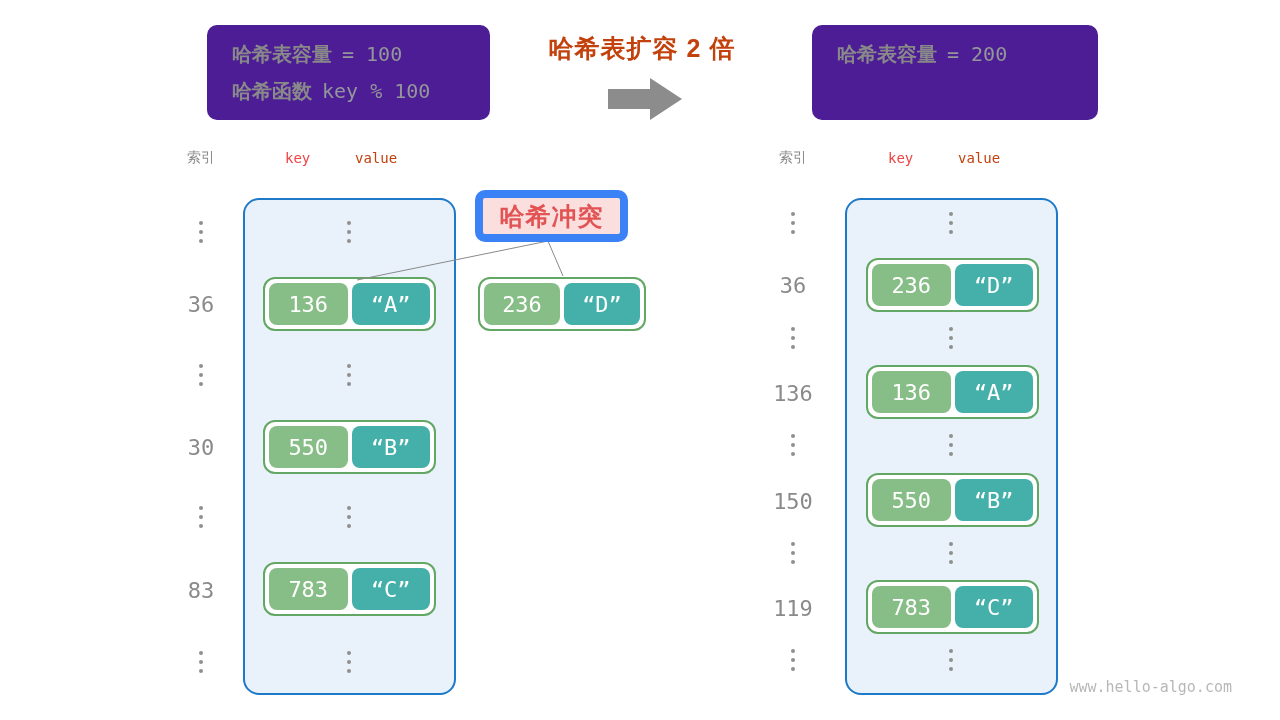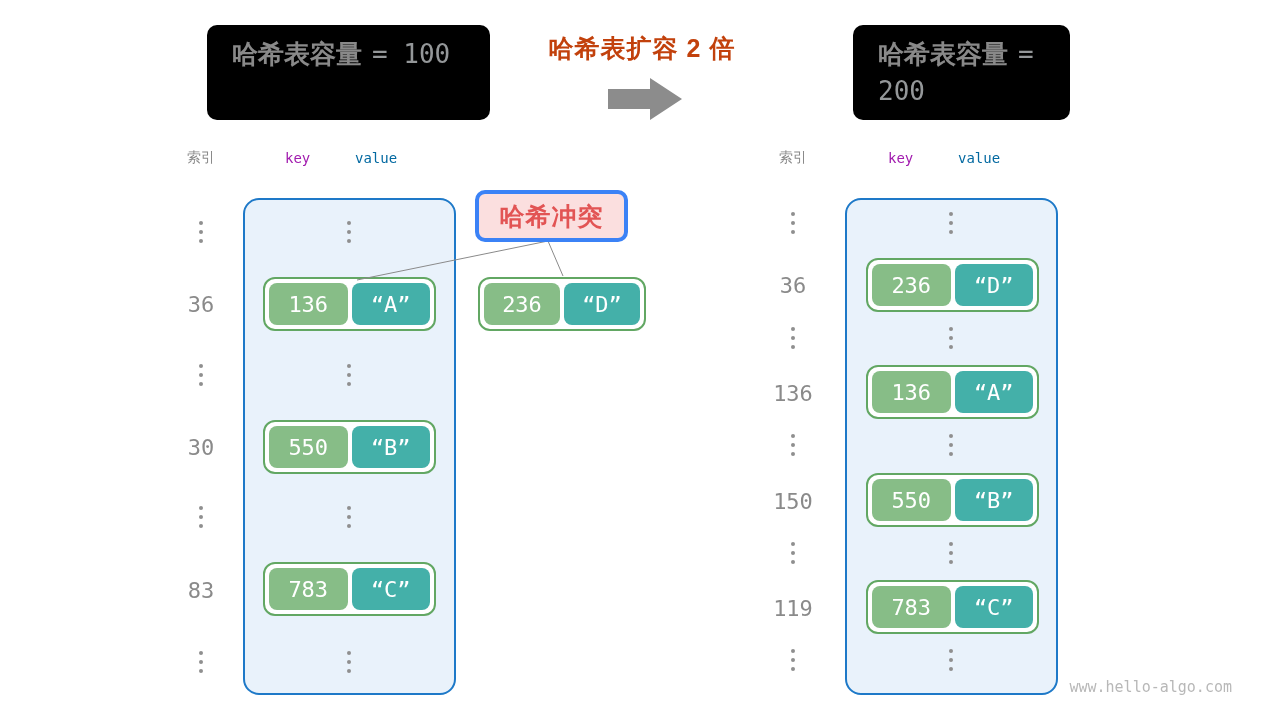--- a/index.html
+++ b/index.html
@@ -4,38 +4,38 @@
 <style>
   html,body{margin:0;padding:0;background:#fff;}
   #canvas{
     position:relative;width:1280px;height:720px;overflow:hidden;background:#ffffff;
     font-family:"Liberation Sans","DejaVu Sans",sans-serif;
   }
   .mono{font-family:"DejaVu Sans Mono","Liberation Mono",monospace;}
 
   
   .caption{
-    position:absolute;background:#000000;border-radius:10px;box-sizing:border-box;
-    padding:11px 0 0 25px;font-size:26px;line-height:37px;
+    position:absolute;background:#4c1d95;border-radius:10px;box-sizing:border-box;
+    padding:11px 0 0 25px;font-size:20px;line-height:37px;
   }
   .cap-label{font-weight:700;color:#898989;}
   .cap-value{font-family:"DejaVu Sans Mono","Liberation Mono",monospace;color:#949799;margin-left:10px;}
 
   
   .title{
     position:absolute;left:500px;top:32px;width:284px;text-align:center;
     font-size:25px;font-weight:700;color:#c2410c;letter-spacing:1px;
   }
   .arrow{position:absolute;left:608px;top:77px;width:76px;height:44px;}
 
   
   .col-head{position:absolute;font-size:14px;}
   .head-index{color:#8a8a8a;width:60px;text-align:center;}
-  .head-key{color:#a21caf;}
-  .head-value{color:#0369a1;}
+  .head-key{color:#ef4444;}
+  .head-value{color:#c2410c;}
 
   
   .table{
     position:absolute;width:213px;height:497px;box-sizing:border-box;
     background:#e9f2fb;border:2.5px solid #1e79c8;border-radius:16px;
   }
 
   
   .pair{
     position:absolute;width:173px;height:54px;box-sizing:border-box;
@@ -57,49 +57,52 @@
     font-family:"DejaVu Sans Mono","Liberation Mono",monospace;
   }
 
   
   .dots{position:absolute;width:8px;display:flex;flex-direction:column;gap:5px;align-items:center;}
   .dots i{display:block;width:4px;height:4px;border-radius:50%;background:#8f8f8f;}
 
   
   .collision{
     position:absolute;left:475px;top:190px;width:153px;height:52px;box-sizing:border-box;
-    background:#fbdfdf;border:4px solid #3b82f6;border-radius:10px;
+    background:#fbdfdf;border:8px solid #3b82f6;border-radius:10px;
     display:flex;align-items:center;justify-content:center;
     font-size:25px;font-weight:700;color:#e25454;letter-spacing:1px;
   }
 
   .overlay{position:absolute;left:0;top:0;width:1280px;height:720px;pointer-events:none;}
 
   .watermark{
     position:absolute;right:48px;top:678px;font-size:15px;color:#b8b8b8;
     font-family:"DejaVu Sans Mono","Liberation Mono",monospace;
   }
 </style>
 </head>
 <body>
 
 <div id="canvas">
 
   <div class="caption" style="left:207px;top:25px;width:283px;height:95px;">
     <div>
       <span class="cap-label">哈希表容量</span><span class="cap-value">= 100</span>
+    </div>
+    <div>
+      <span class="cap-label">哈希函数</span><span class="cap-value">key % 100</span>
     </div>
   </div>
 
   <div class="title">哈希表扩容 2 倍</div>
   <svg class="arrow" viewBox="0 0 76 44">
     <polygon points="0,12 42,12 42,1 74,22 42,43 42,32 0,32" fill="#8c8c8c"></polygon>
   </svg>
 
-  <div class="caption" style="left:812px;top:25px;width:217px;height:95px;margin-left:41px;">
+  <div class="caption" style="left:812px;top:25px;width:286px;height:95px;">
     <div>
       <span class="cap-label">哈希表容量</span><span class="cap-value">= 200</span>
     </div>
   </div>
 
   <span class="col-head head-index" style="left:171px;top:149px;">索引</span>
   <span class="col-head head-key mono" style="left:285px;top:150px;">key</span>
   <span class="col-head head-value mono" style="left:355px;top:150px;">value</span>
 
   <div class="table" style="left:243px;top:198px;"></div>

